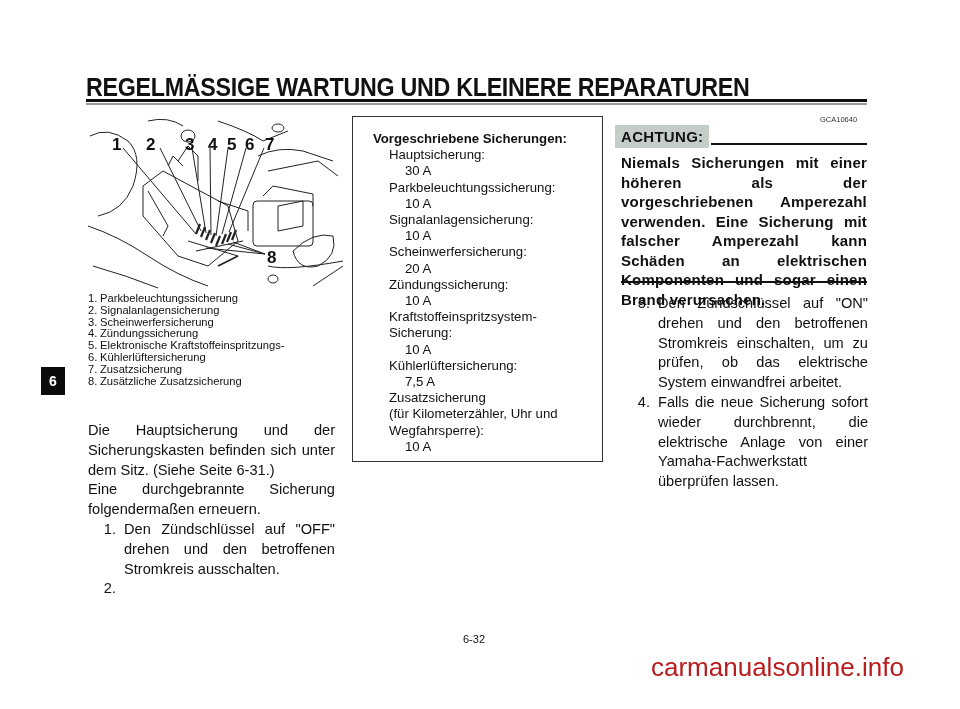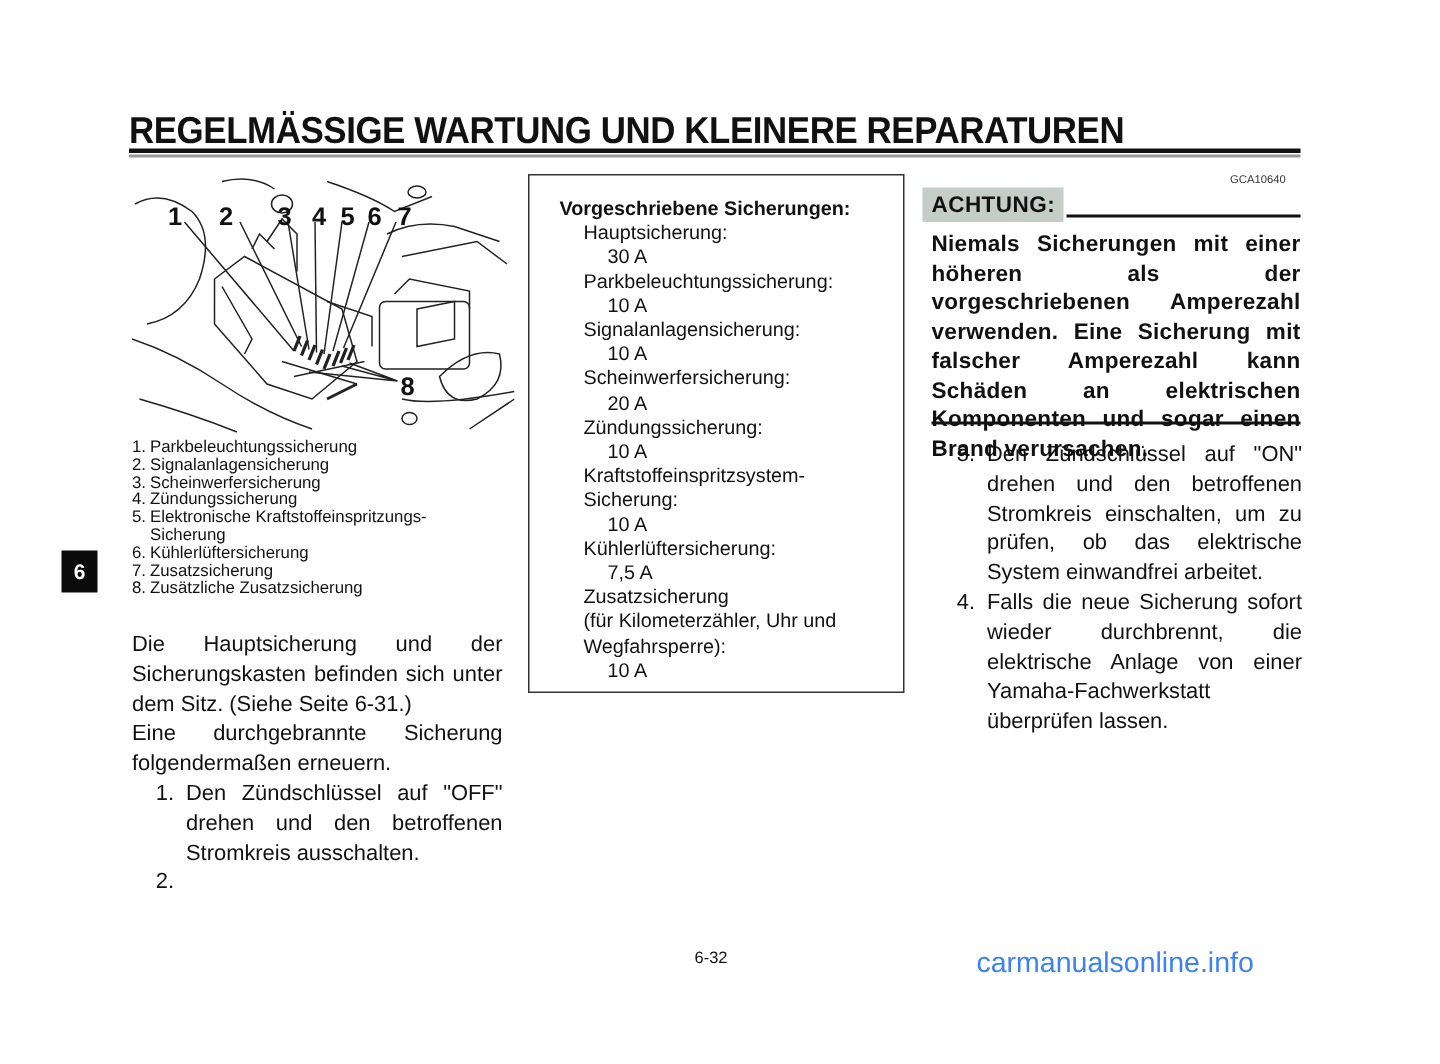--- a/index.html
+++ b/index.html
@@ -53,21 +53,21 @@
     .warning-text {
       left: 621px; top: 153px; width: 246px; font-size: 15px; line-height: 19.5px;
       font-weight: bold; text-align: justify; text-align-last: left;
       letter-spacing: 0.2px;
     }
     .warning-rule { left: 621px; top: 281px; width: 246px; height: 2px; background: #111; }
 
     .body-right { left: 622px; top: 294px; width: 246px; font-size: 14.6px; line-height: 19.8px; }
 
     .page-num { left: 463px; top: 633px; font-size: 11px; color: #111; }
-    .watermark { left: 651px; top: 632px; font-size: 19px; color: #3b82f6; letter-spacing: 0px; }
+    .watermark { left: 651px; top: 652px; font-size: 26px; color: #b91c1c; letter-spacing: 0px; }
   </style>
 </head>
 <body>
 
 <div class="abs page-title">REGELMÄSSIGE WARTUNG UND KLEINERE REPARATUREN</div>
 <div class="abs title-rule-thick"></div>
 <div class="abs title-rule-thin"></div>
 
 <div class="abs chapter-tab">6</div>
 
@@ -133,21 +133,20 @@
       <span>Scheinwerfersicherung</span>
     </div>
   <div class="item">
       <span class="num">4.</span>
       <span>Zündungssicherung</span>
     </div>
   <div class="item">
       <span class="num">5.</span>
       <span>Elektronische Kraftstoffeinspritzungs-</span>
     </div>
-  <div class="indent">Sicherung</div>
   <div class="item">
       <span class="num">6.</span>
       <span>Kühlerlüftersicherung</span>
     </div>
   <div class="item">
       <span class="num">7.</span>
       <span>Zusatzsicherung</span>
     </div>
   <div class="item">
       <span class="num">8.</span>

